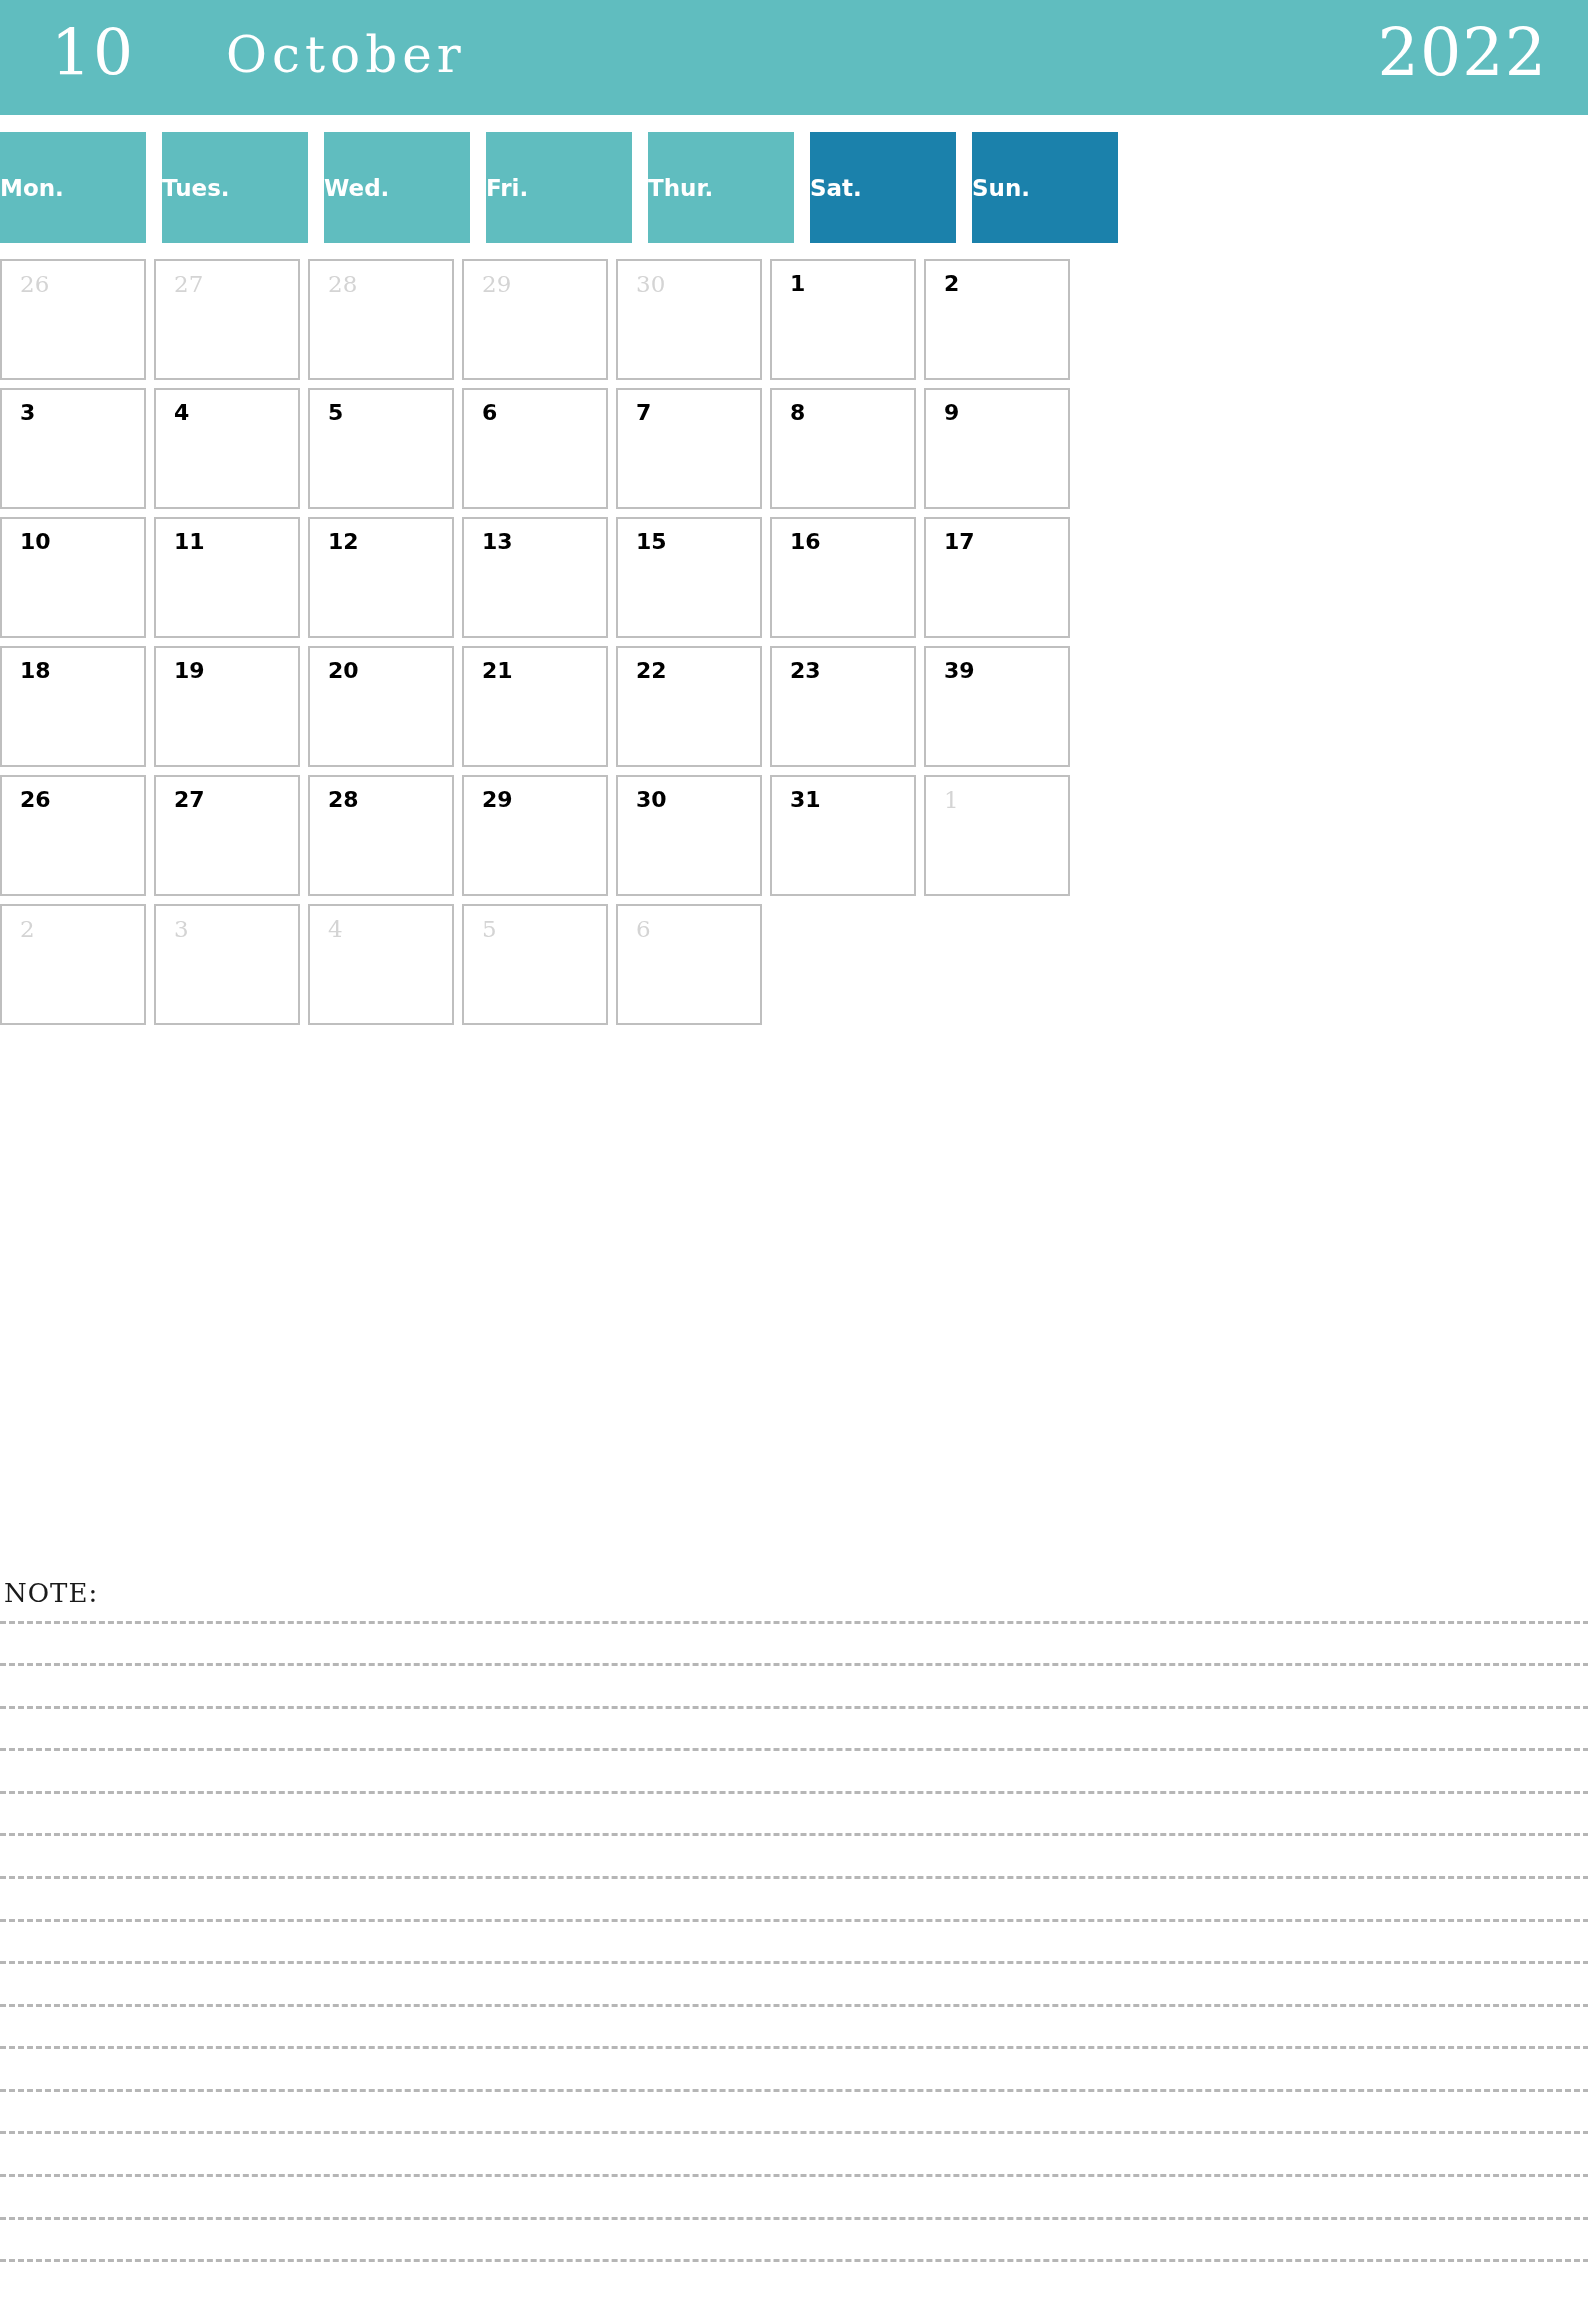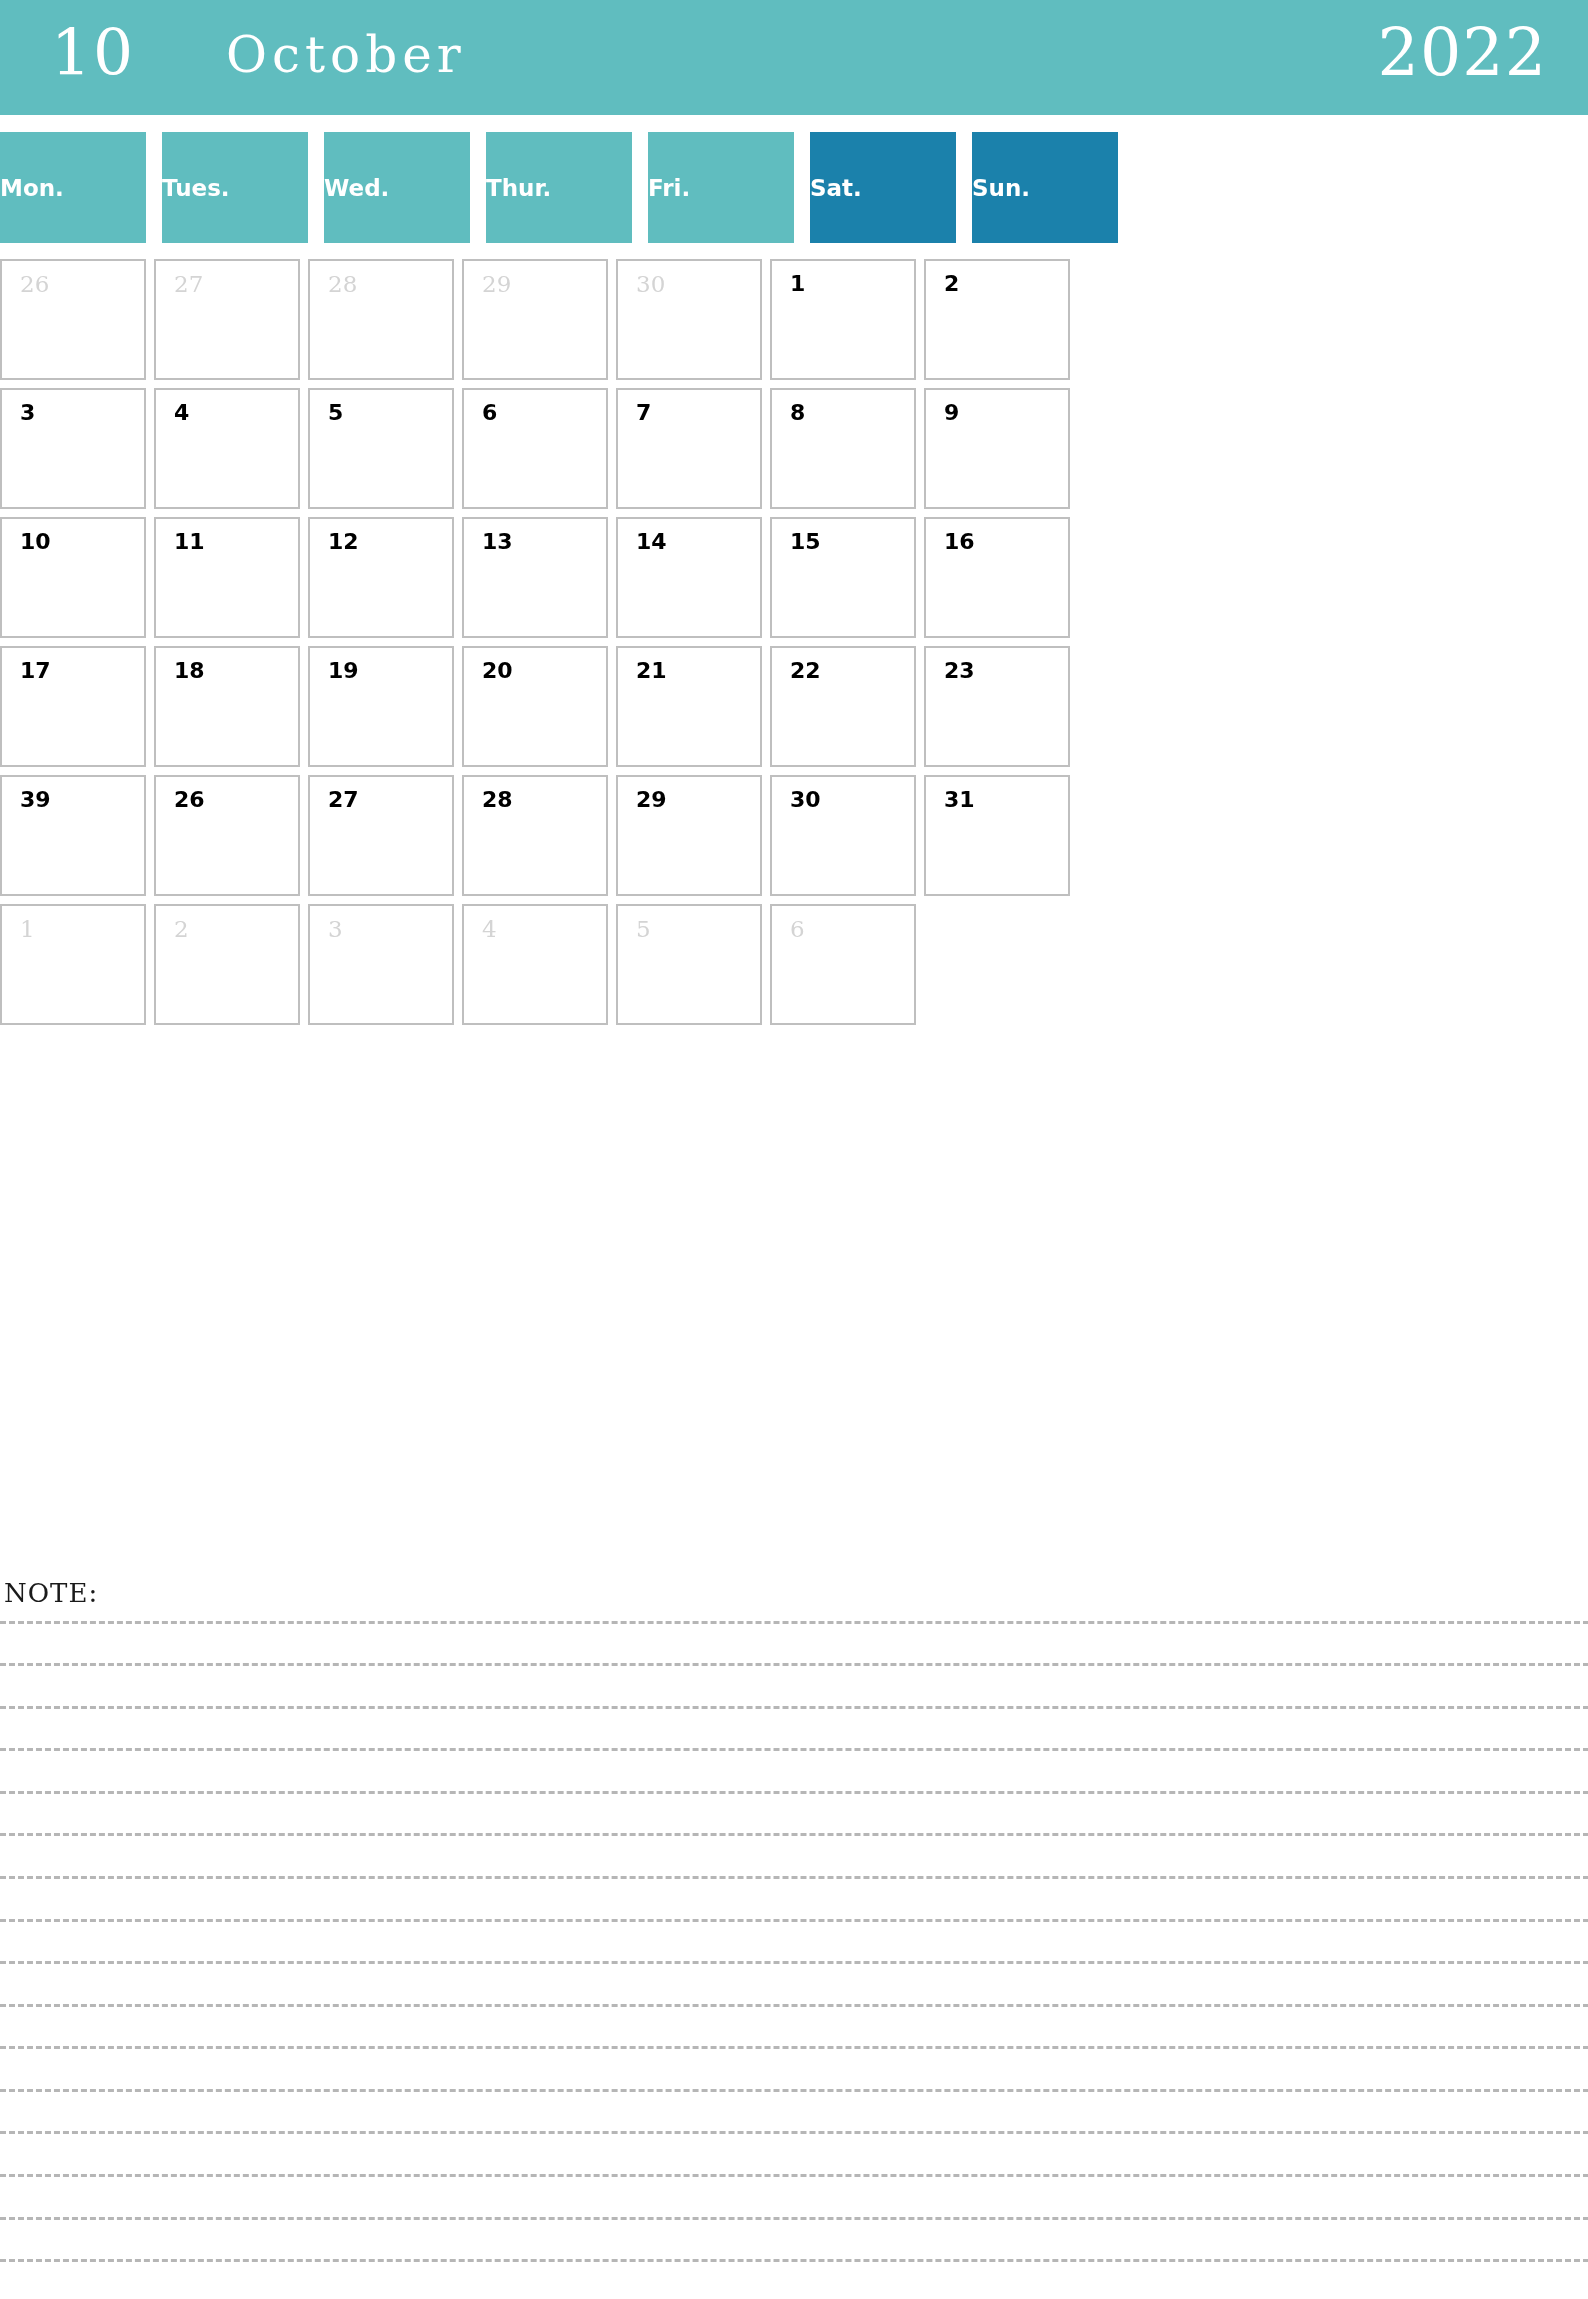--- a/index.html
+++ b/index.html
@@ -165,24 +165,24 @@
     <div class="weekday-cell">
       <span class="weekday-label">Mon.</span>
     </div>
     <div class="weekday-cell">
       <span class="weekday-label">Tues.</span>
     </div>
     <div class="weekday-cell">
       <span class="weekday-label">Wed.</span>
     </div>
     <div class="weekday-cell">
+      <span class="weekday-label">Fri.</span>
+    </div>
+    <div class="weekday-cell">
       <span class="weekday-label">Thur.</span>
-    </div>
-    <div class="weekday-cell">
-      <span class="weekday-label">Fri.</span>
     </div>
     <div class="weekday-cell weekend">
       <span class="weekday-label">Sat.</span>
     </div>
     <div class="weekday-cell weekend">
       <span class="weekday-label">Sun.</span>
     </div>
   </div>
 
 <div id="date-grid">
@@ -232,23 +232,20 @@
       <span class="date-number">10</span>
     </div>
     <div class="date-cell">
       <span class="date-number">11</span>
     </div>
     <div class="date-cell">
       <span class="date-number">12</span>
     </div>
     <div class="date-cell">
       <span class="date-number">13</span>
-    </div>
-    <div class="date-cell">
-      <span class="date-number">14</span>
     </div>
     <div class="date-cell">
       <span class="date-number">15</span>
     </div>
     <div class="date-cell">
       <span class="date-number">16</span>
     </div>
     <div class="date-cell">
       <span class="date-number">17</span>
     </div>

